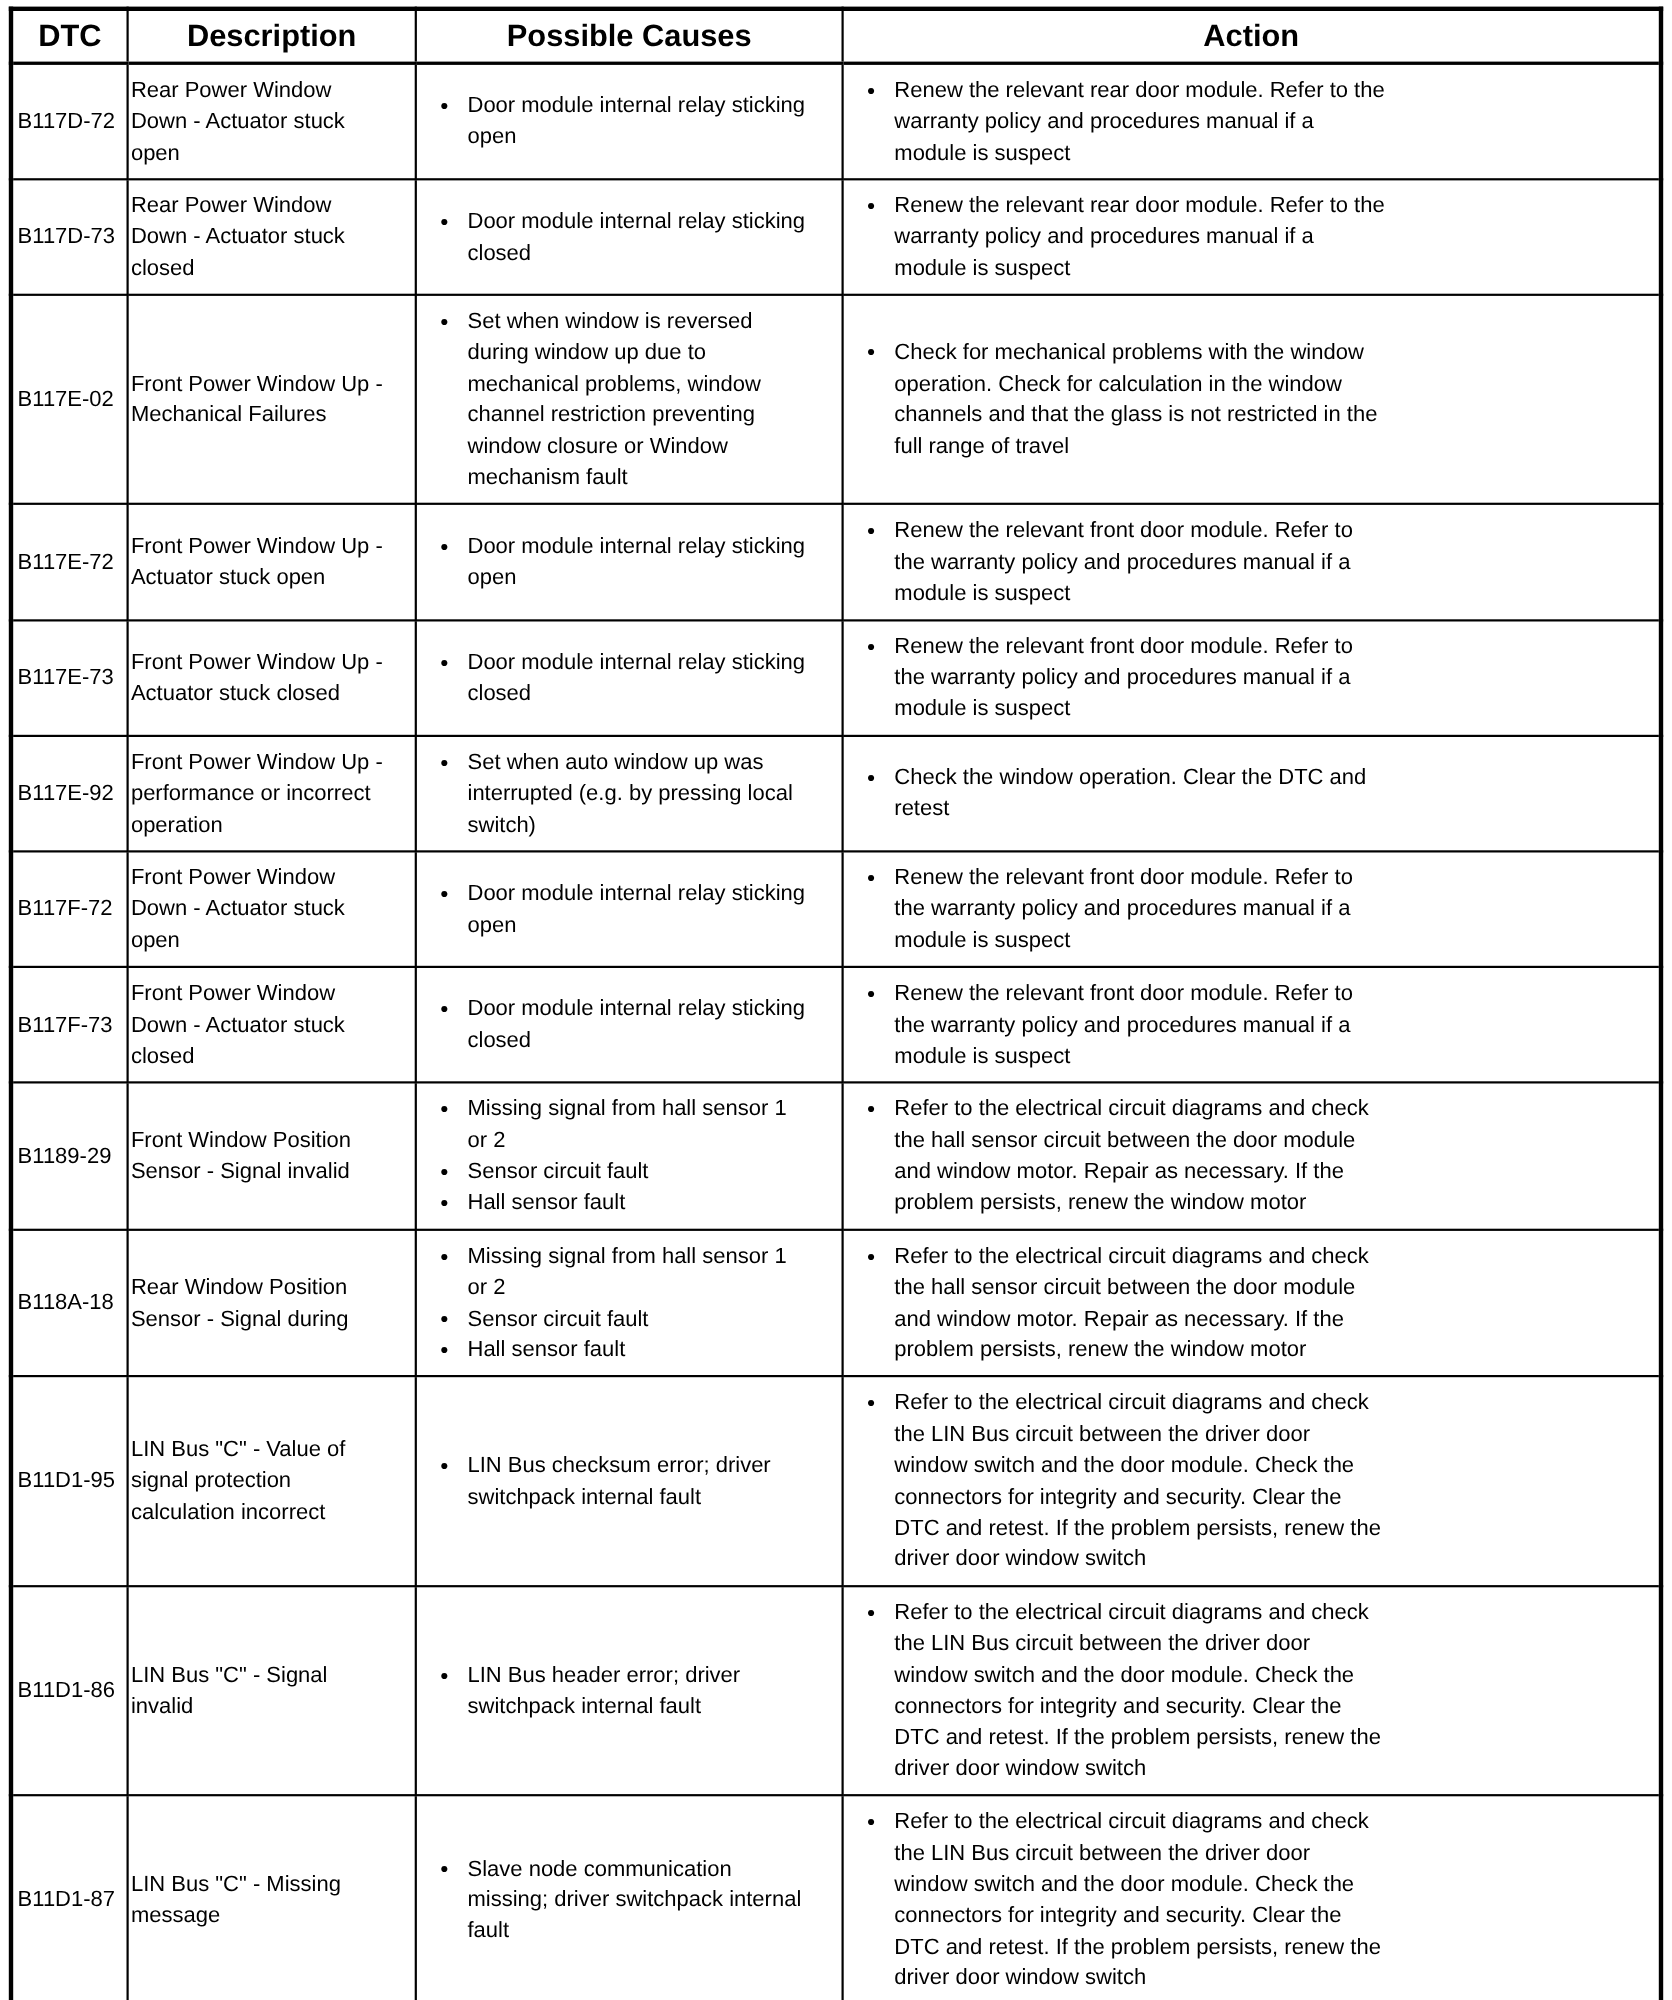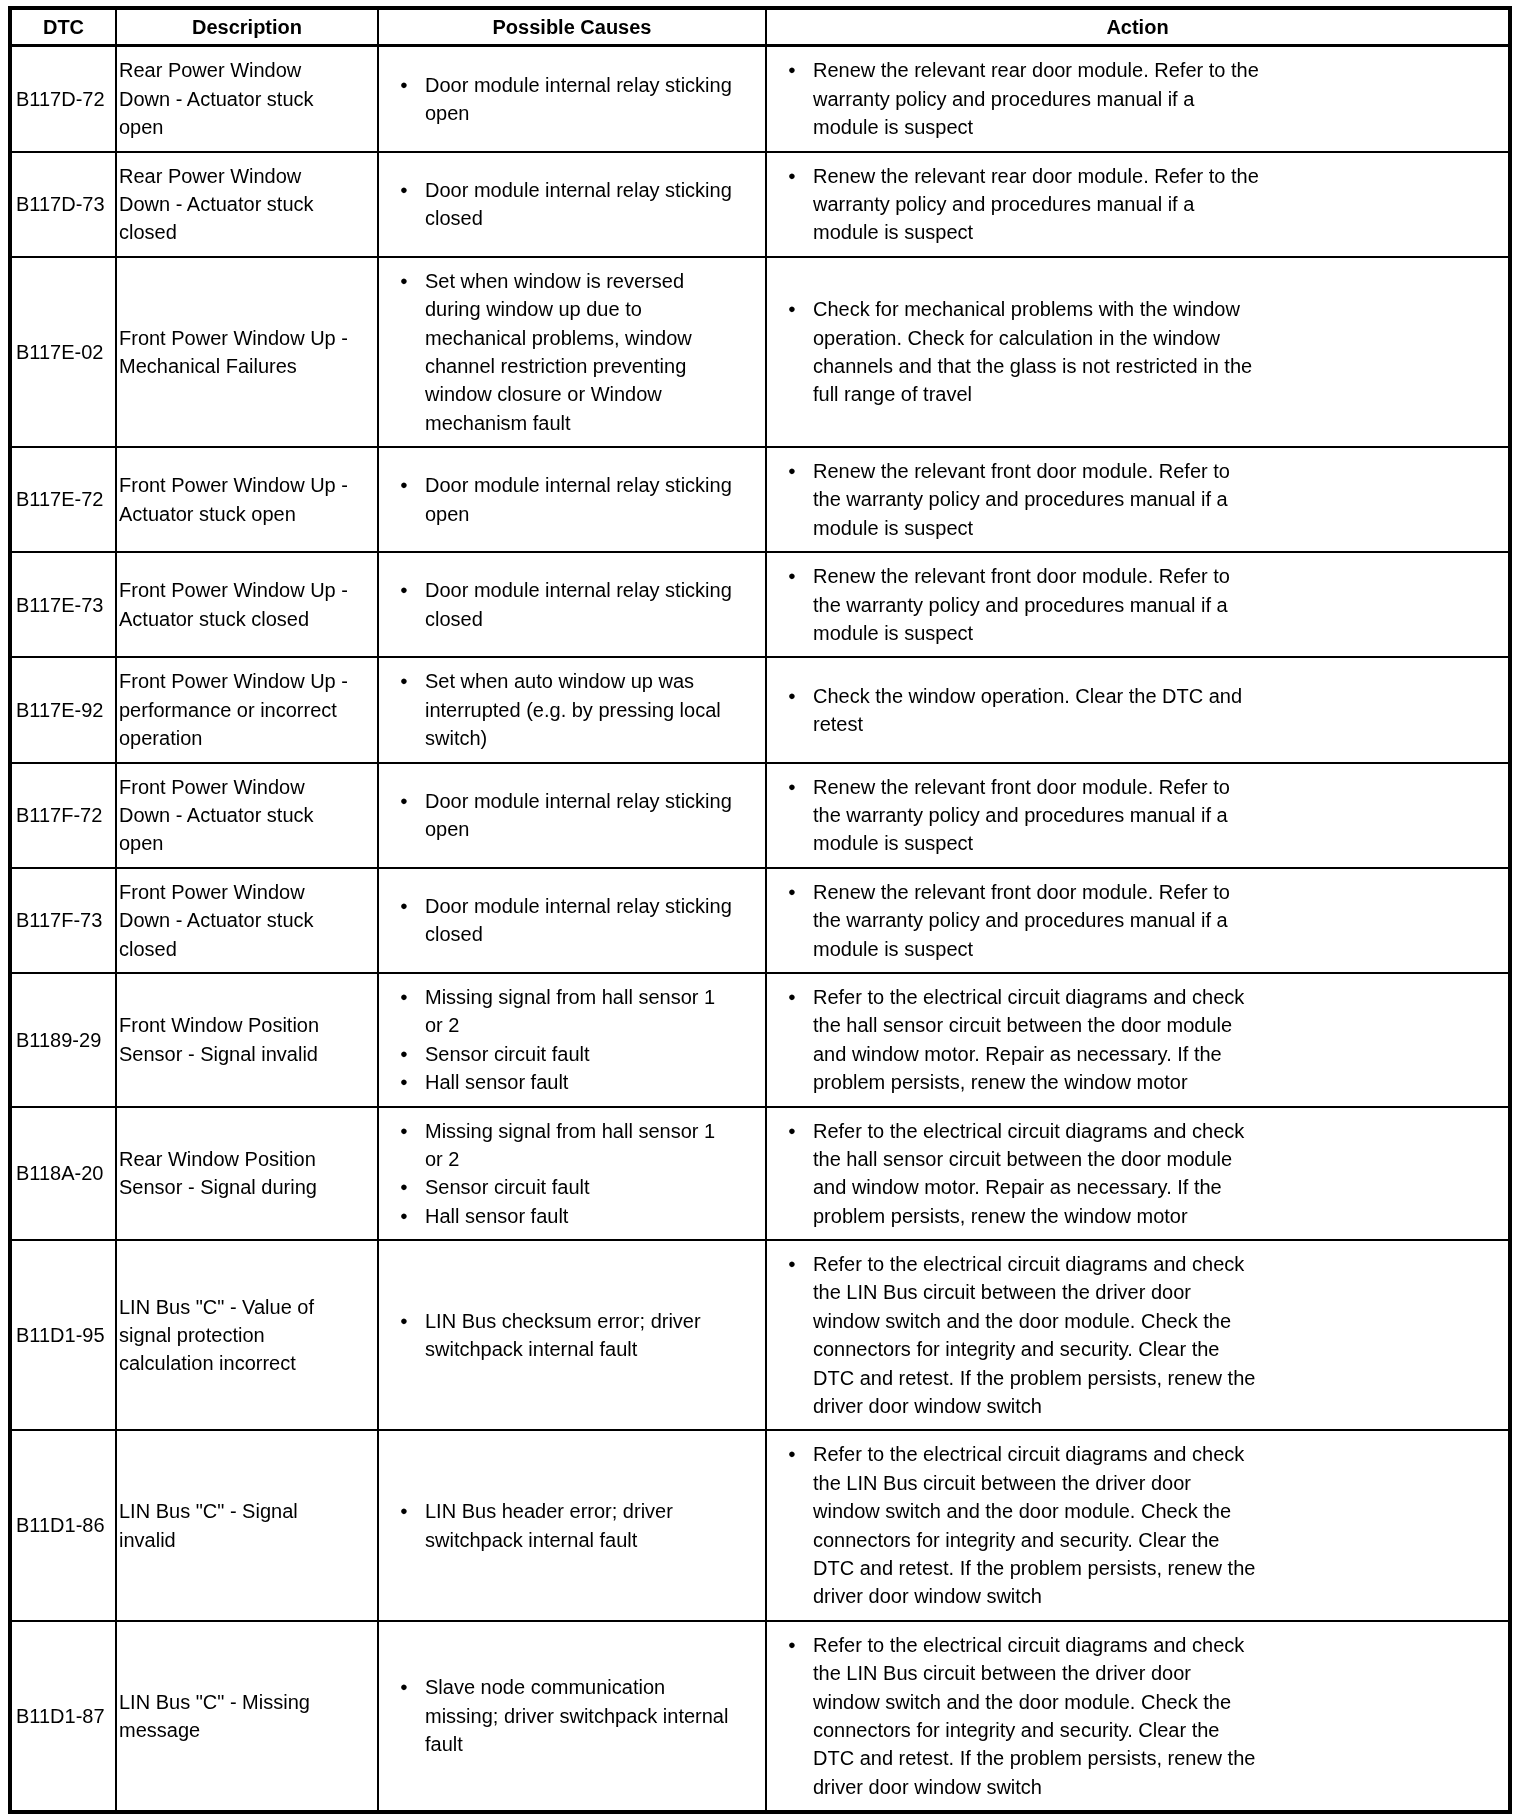--- a/index.html
+++ b/index.html
@@ -18,21 +18,21 @@
     border: 4px solid #000000;
     line-height: 1.42;
   }
   col.c-dtc    { width: 106px; }
   col.c-desc   { width: 262px; }
   col.c-causes { width: 388px; }
 
   th, td { border: 2px solid #000000; }
 
   thead th {
-    font-size: 20px;
+    font-size: 28px;
     font-weight: bold;
     padding: 3px 4px;
     border-bottom: 3px solid #000000;
     white-space: nowrap;
     overflow: hidden;
   }
 
   td {
     font-size: 20px;
     vertical-align: middle;
@@ -169,21 +169,21 @@
           <td class="cell-desc">Front Window Position
 Sensor - Signal invalid</td>
           <td class="cell-causes"><ul class="bullets"><li>Missing signal from hall sensor 1
 or 2</li><li>Sensor circuit fault</li><li>Hall sensor fault</li></ul></td>
           <td class="cell-action"><ul class="bullets"><li>Refer to the electrical circuit diagrams and check
 the hall sensor circuit between the door module
 and window motor. Repair as necessary. If the
 problem persists, renew the window motor</li></ul></td>
         </tr>
         <tr>
-          <td class="cell-dtc">B118A-20</td>
+          <td class="cell-dtc">B118A-18</td>
           <td class="cell-desc">Rear Window Position
 Sensor - Signal during</td>
           <td class="cell-causes"><ul class="bullets"><li>Missing signal from hall sensor 1
 or 2</li><li>Sensor circuit fault</li><li>Hall sensor fault</li></ul></td>
           <td class="cell-action"><ul class="bullets"><li>Refer to the electrical circuit diagrams and check
 the hall sensor circuit between the door module
 and window motor. Repair as necessary. If the
 problem persists, renew the window motor</li></ul></td>
         </tr>
         <tr>

